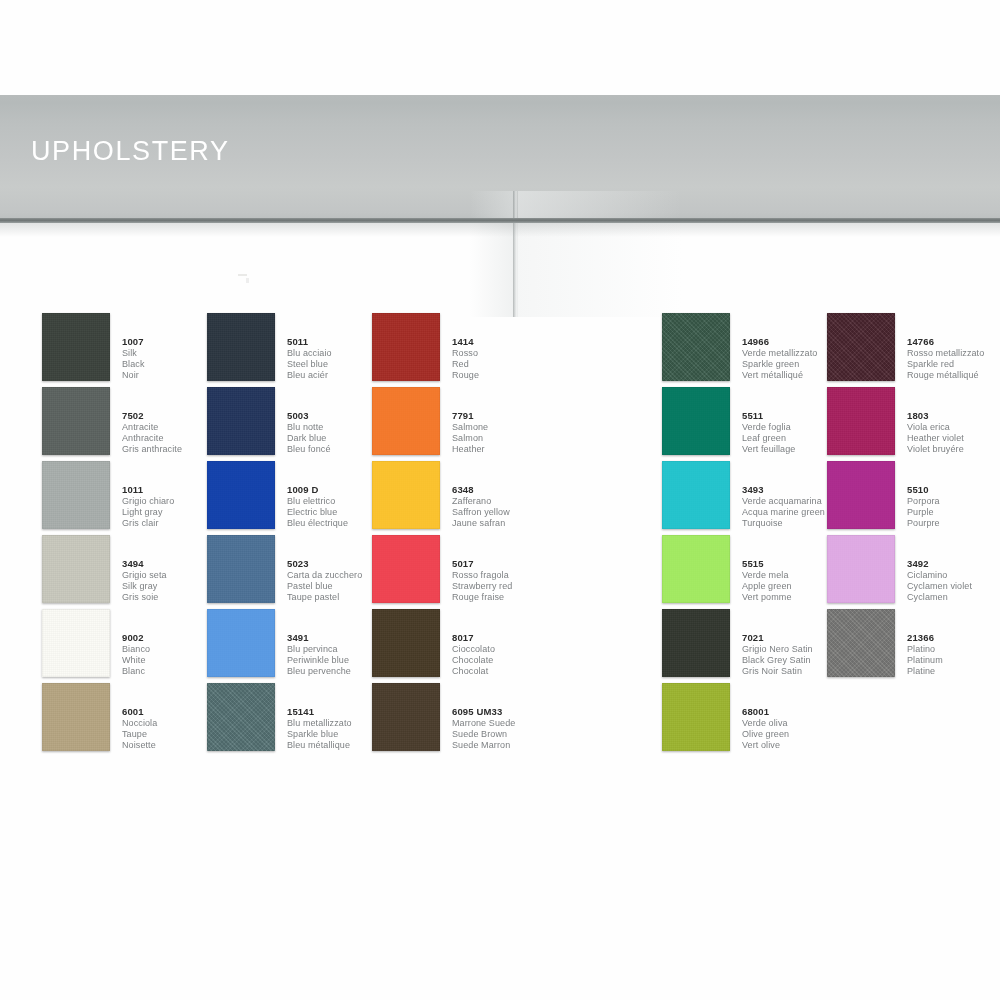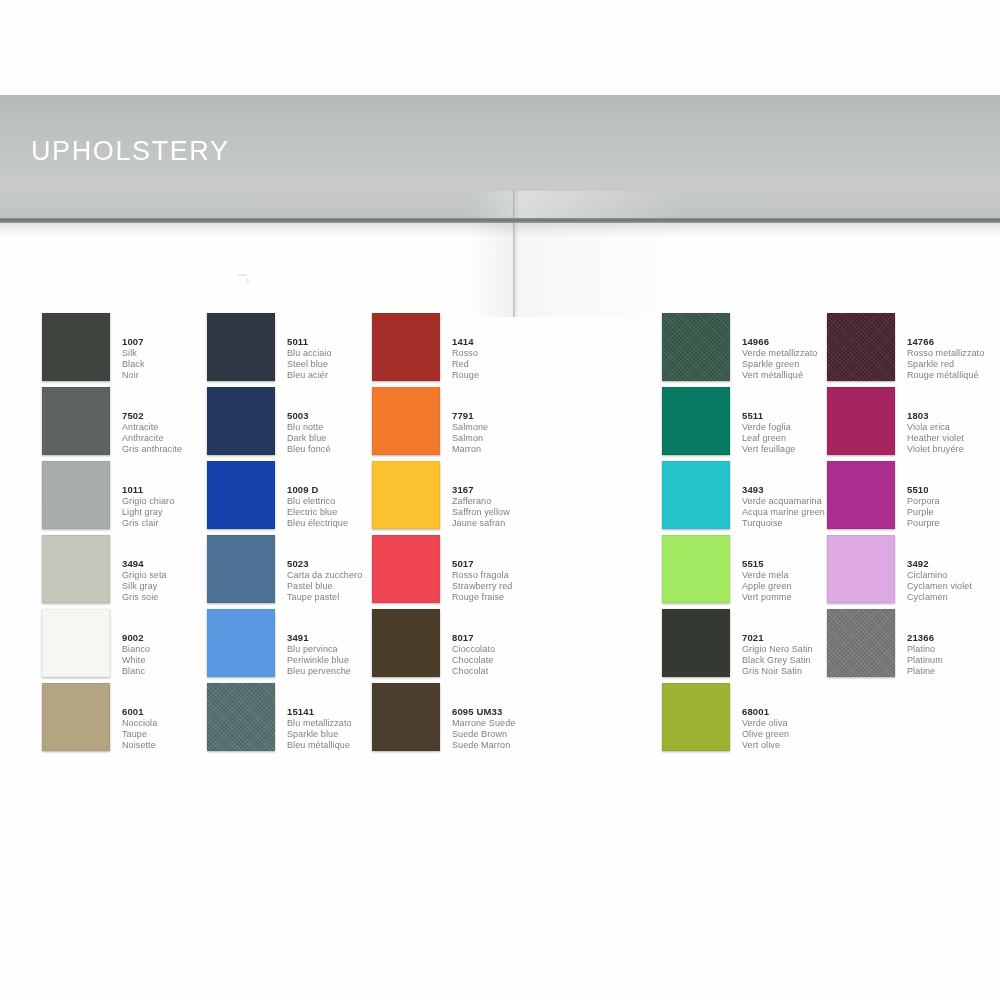--- a/index.html
+++ b/index.html
@@ -314,27 +314,27 @@
             <div class="name">Red</div>
             <div class="name">Rouge</div>
           </div>
         </div>
         <div class="swatch-row">
           <div class="swatch glossy" title="7791" style="background: rgb(244, 121, 44);"></div>
           <div class="labels">
             <div class="code">7791</div>
             <div class="name">Salmone</div>
             <div class="name">Salmon</div>
-            <div class="name">Marron</div>
+            <div class="name">Heather</div>
           </div>
         </div>
         <div class="swatch-row">
           <div class="swatch glossy" title="5503" style="background: rgb(251, 195, 46);"></div>
           <div class="labels">
-            <div class="code">3167</div>
+            <div class="code">6348</div>
             <div class="name">Zafferano</div>
             <div class="name">Saffron yellow</div>
             <div class="name">Jaune safran</div>
           </div>
         </div>
         <div class="swatch-row">
           <div class="swatch glossy" title="5017" style="background: rgb(239, 68, 82);"></div>
           <div class="labels">
             <div class="code">5017</div>
             <div class="name">Rosso fragola</div>

